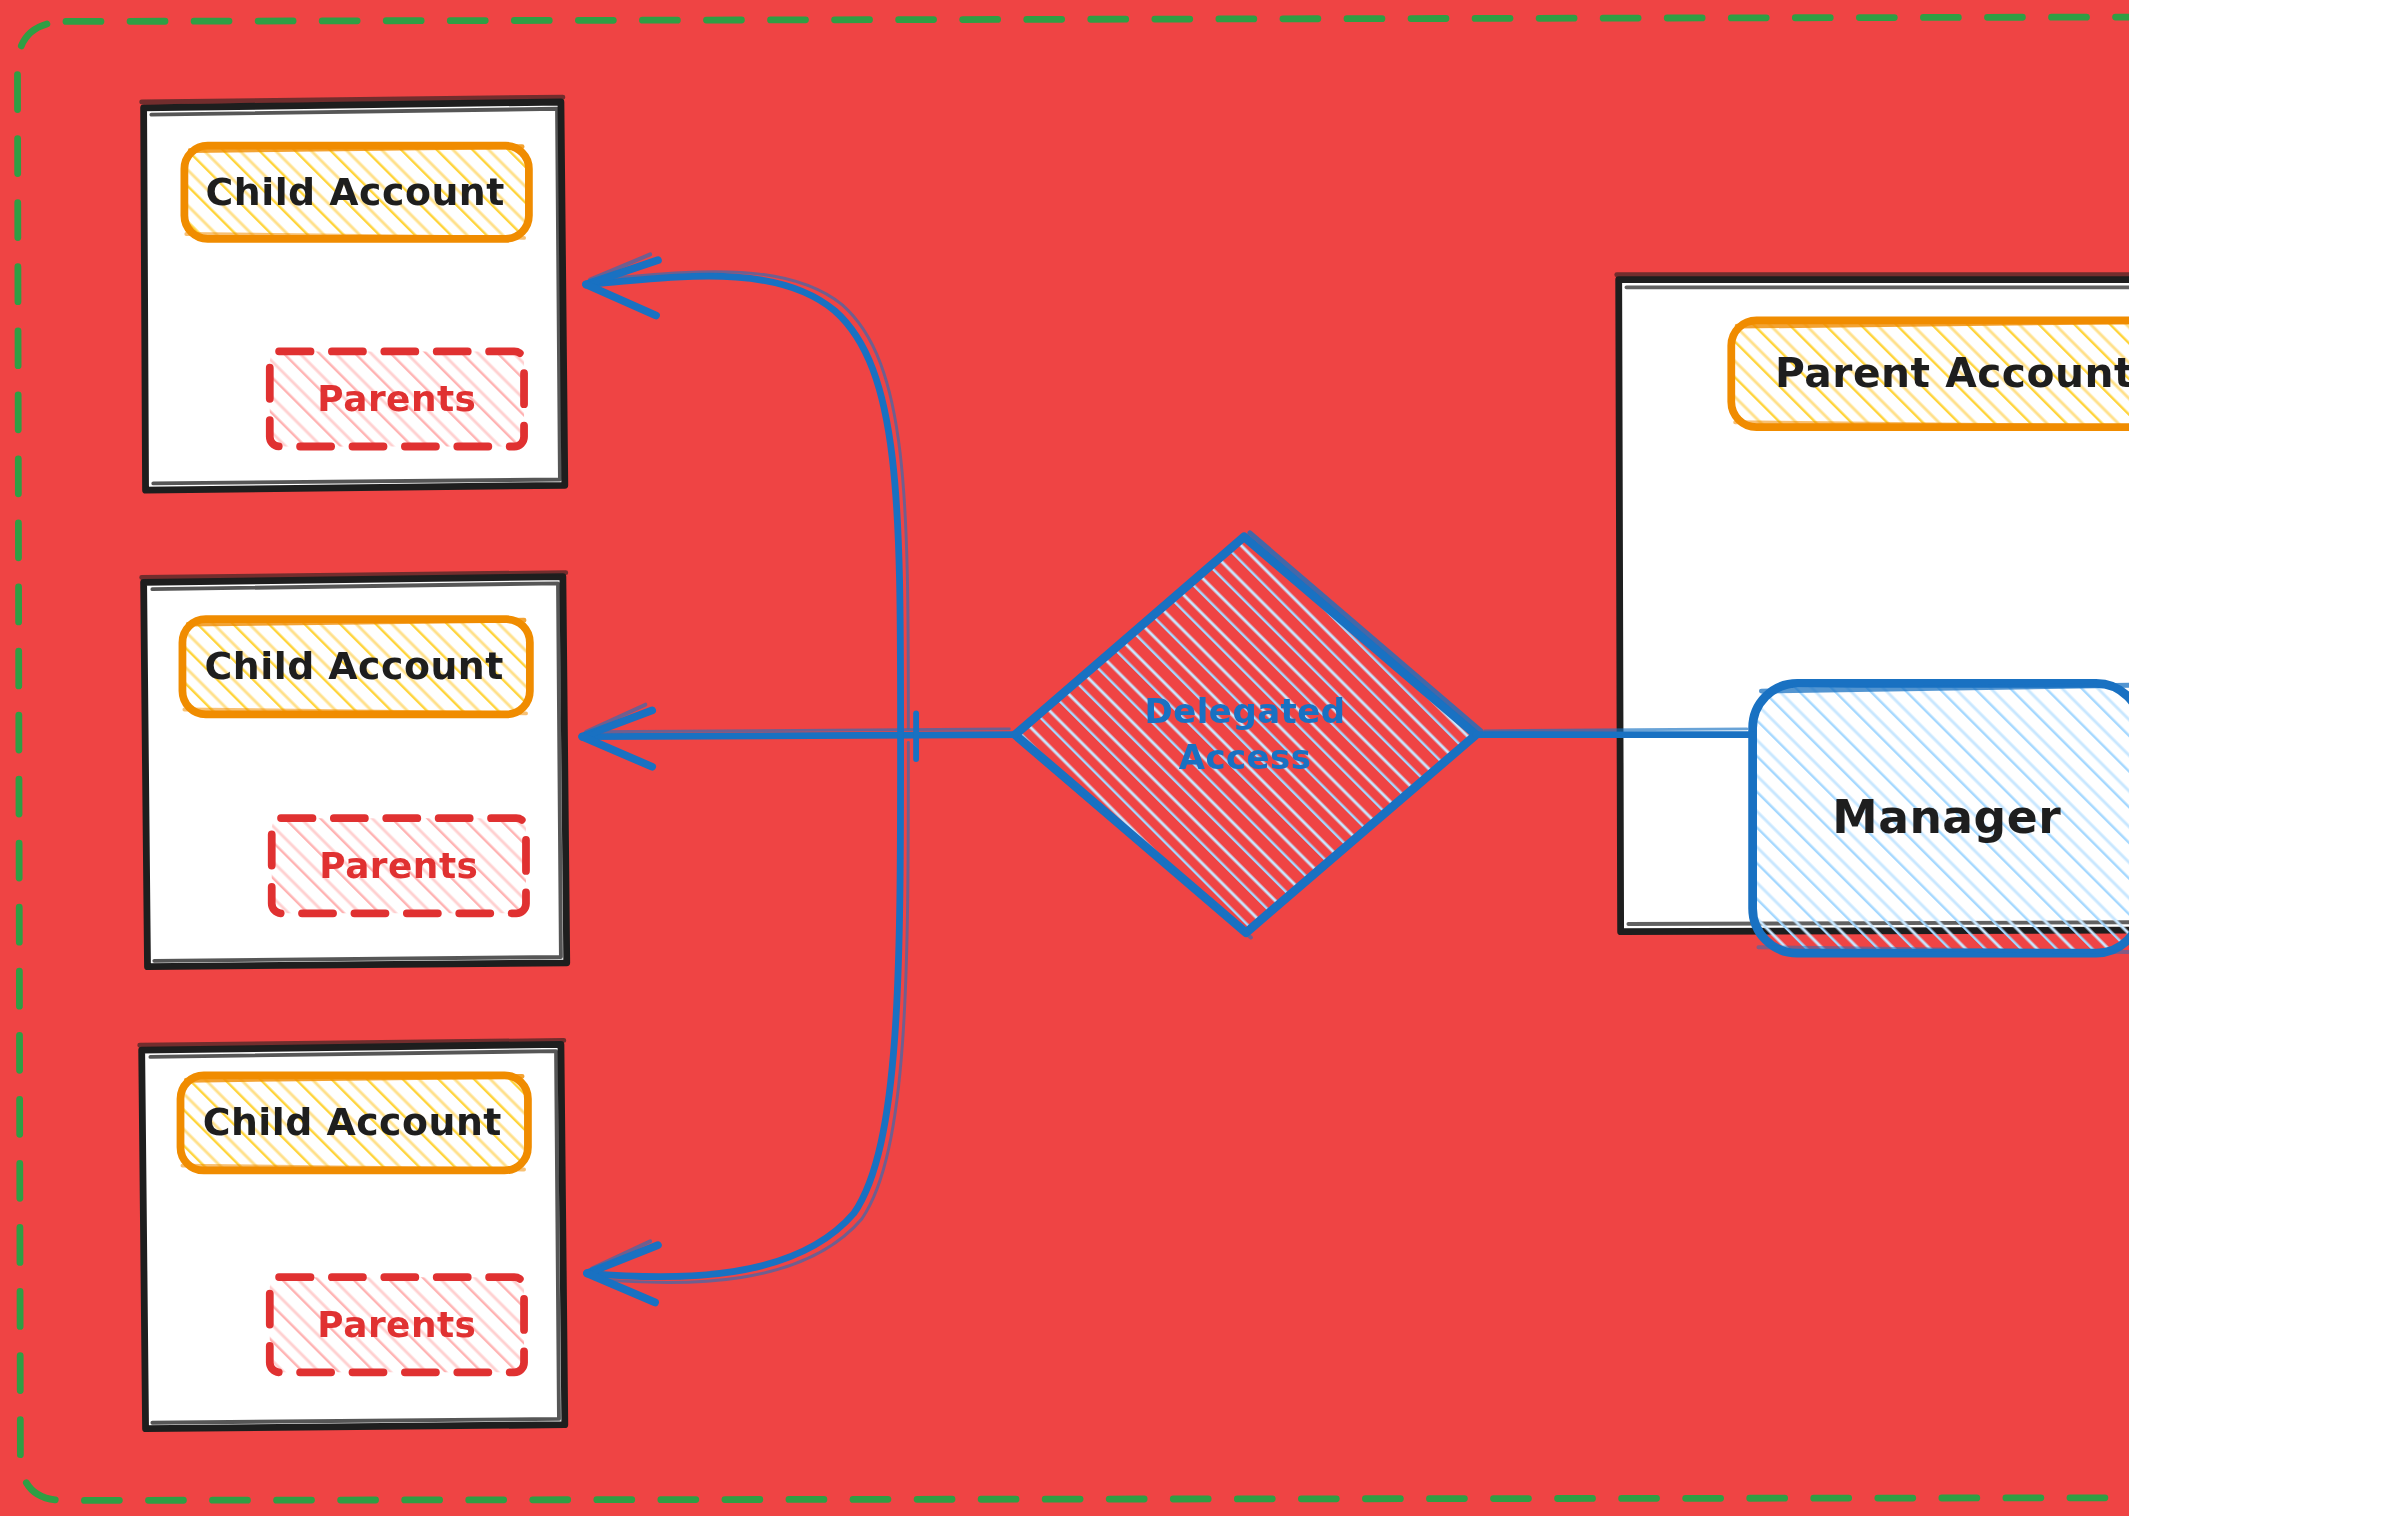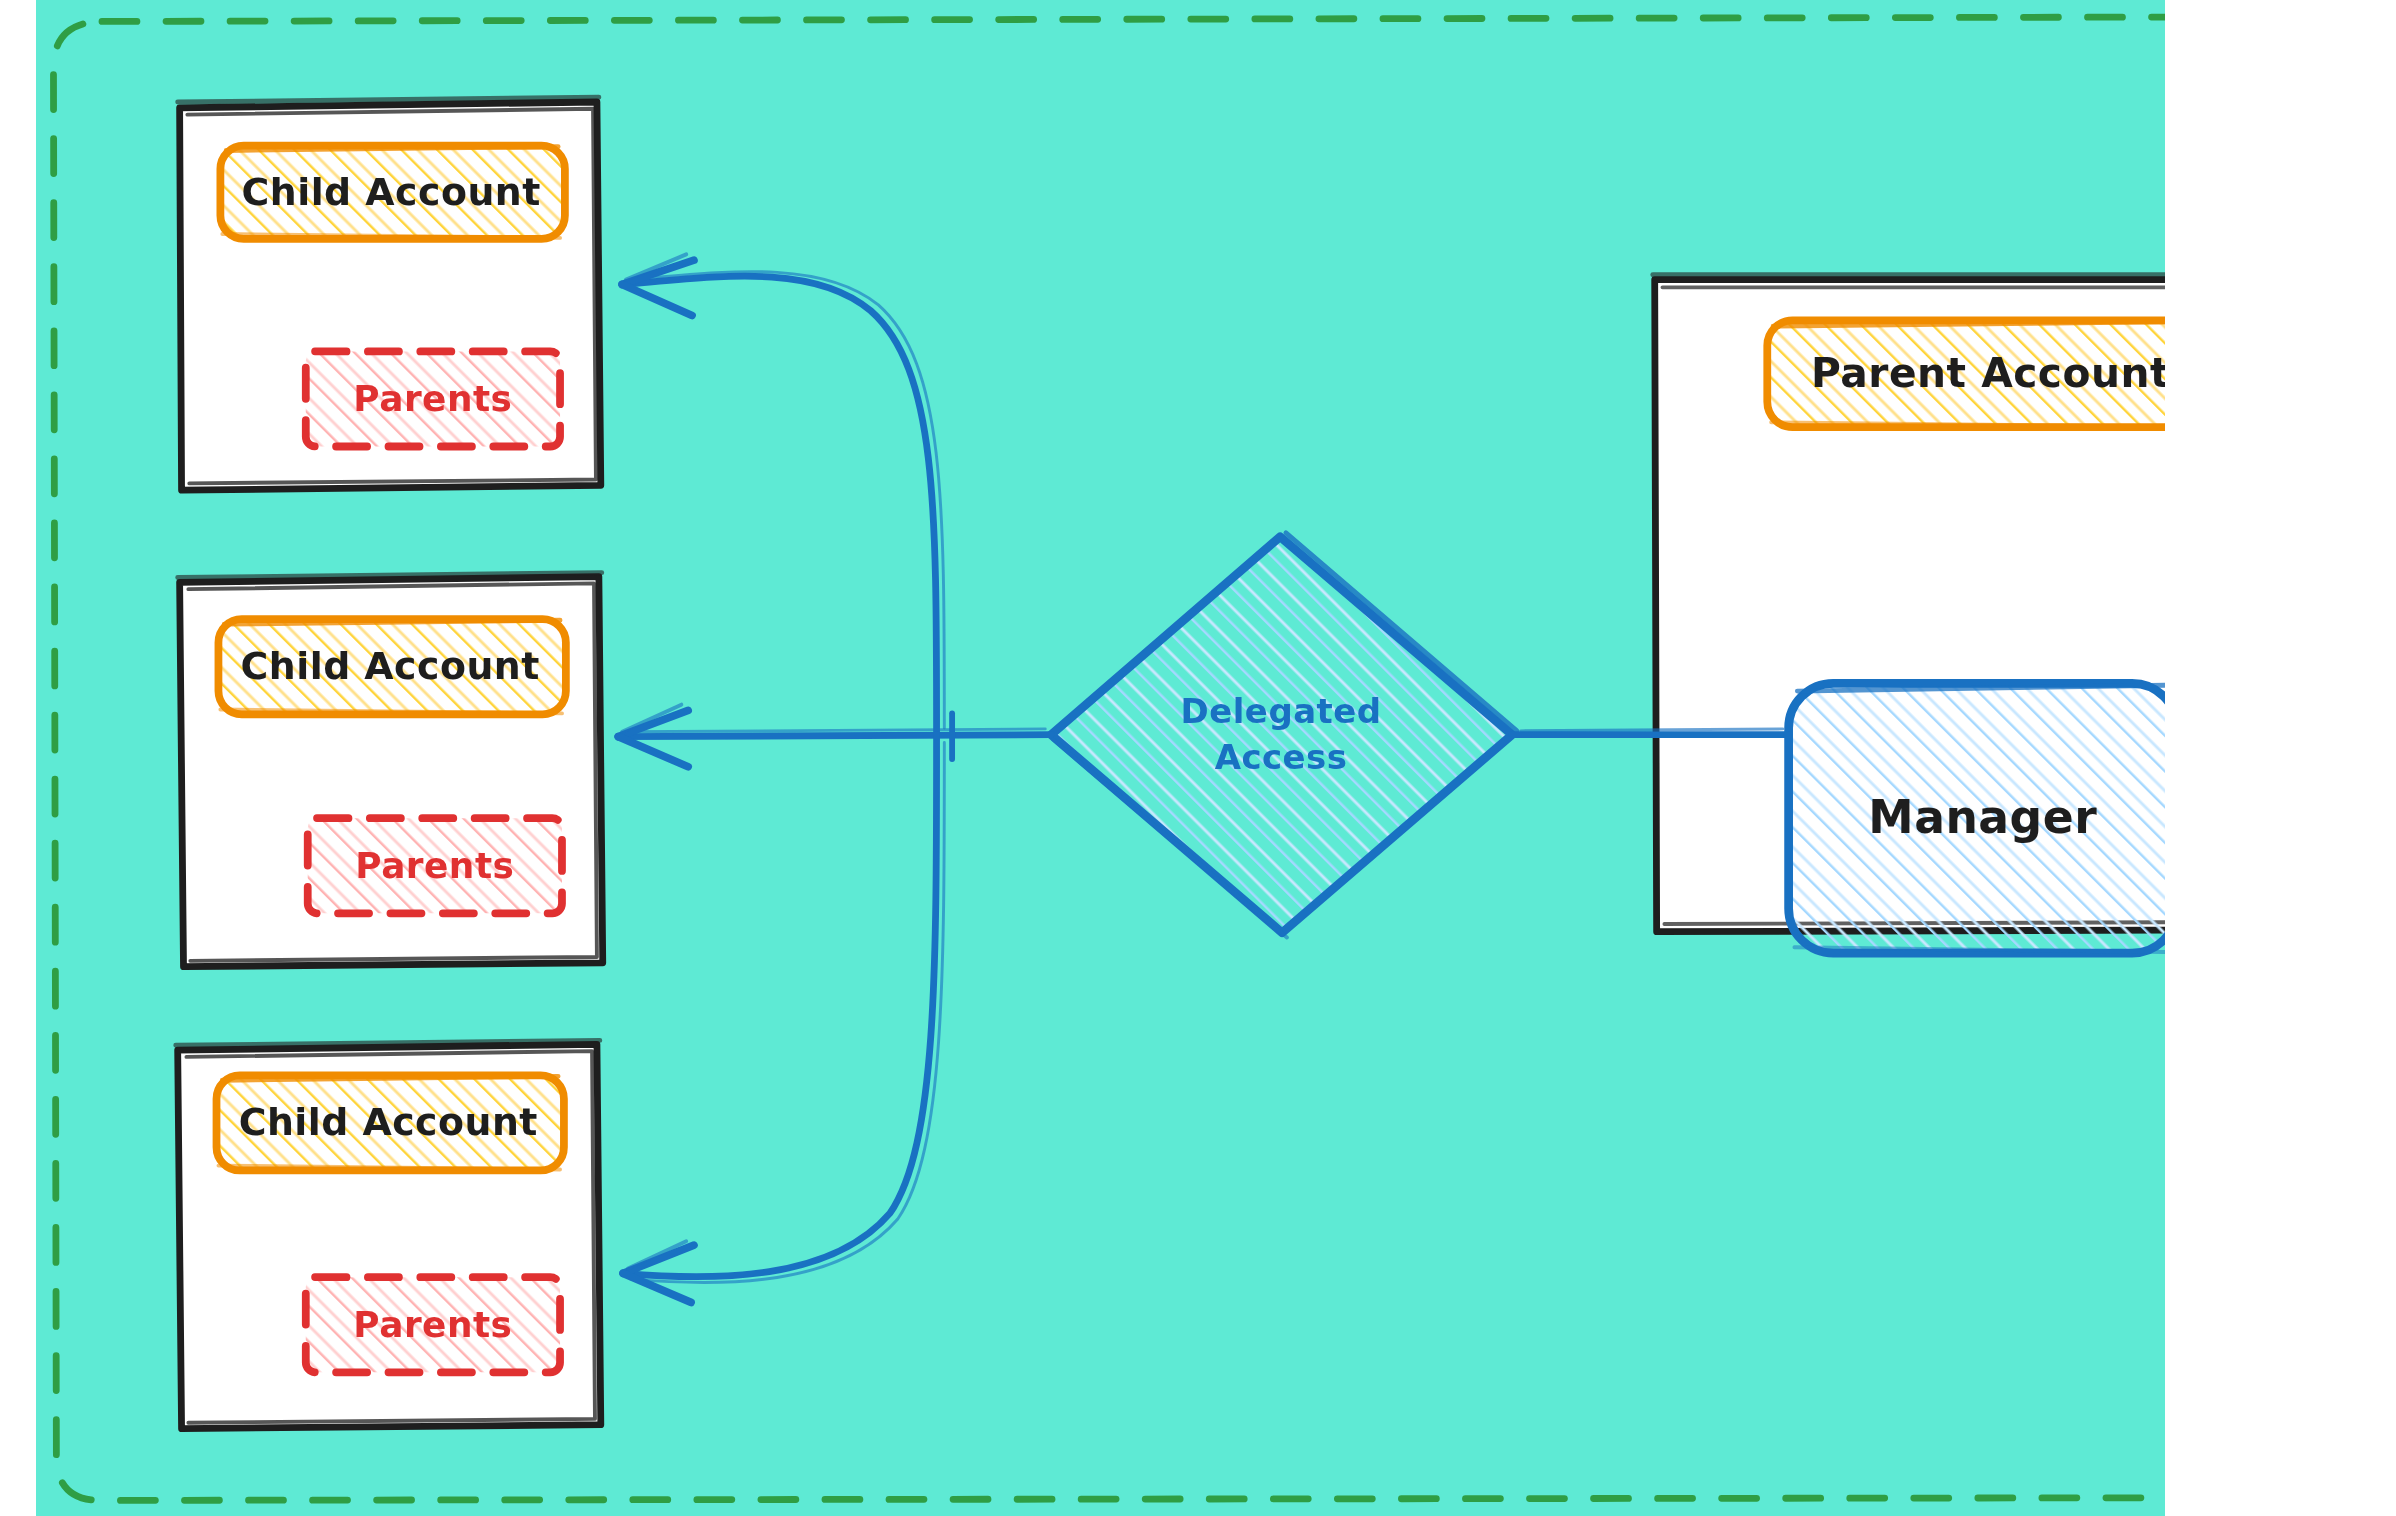--- a/index.html
+++ b/index.html
@@ -8,23 +8,22 @@
     padding: 0;
     background: #ffffff;
   }
   body {
     font-family: "DejaVu Sans", sans-serif;
   }
   #stage {
     position: relative;
     width: 2129px;
     height: 1517px;
-    background: #5eead4;
+    background: #ef4444;
     overflow: hidden;
-    margin-left: 36px;
   }
   #diagram-svg {
     position: absolute;
     left: 0;
     top: 0;
     width: 2397px;
     height: 1517px;
   }
   .node-label {
     font-family: "DejaVu Sans", sans-serif;

